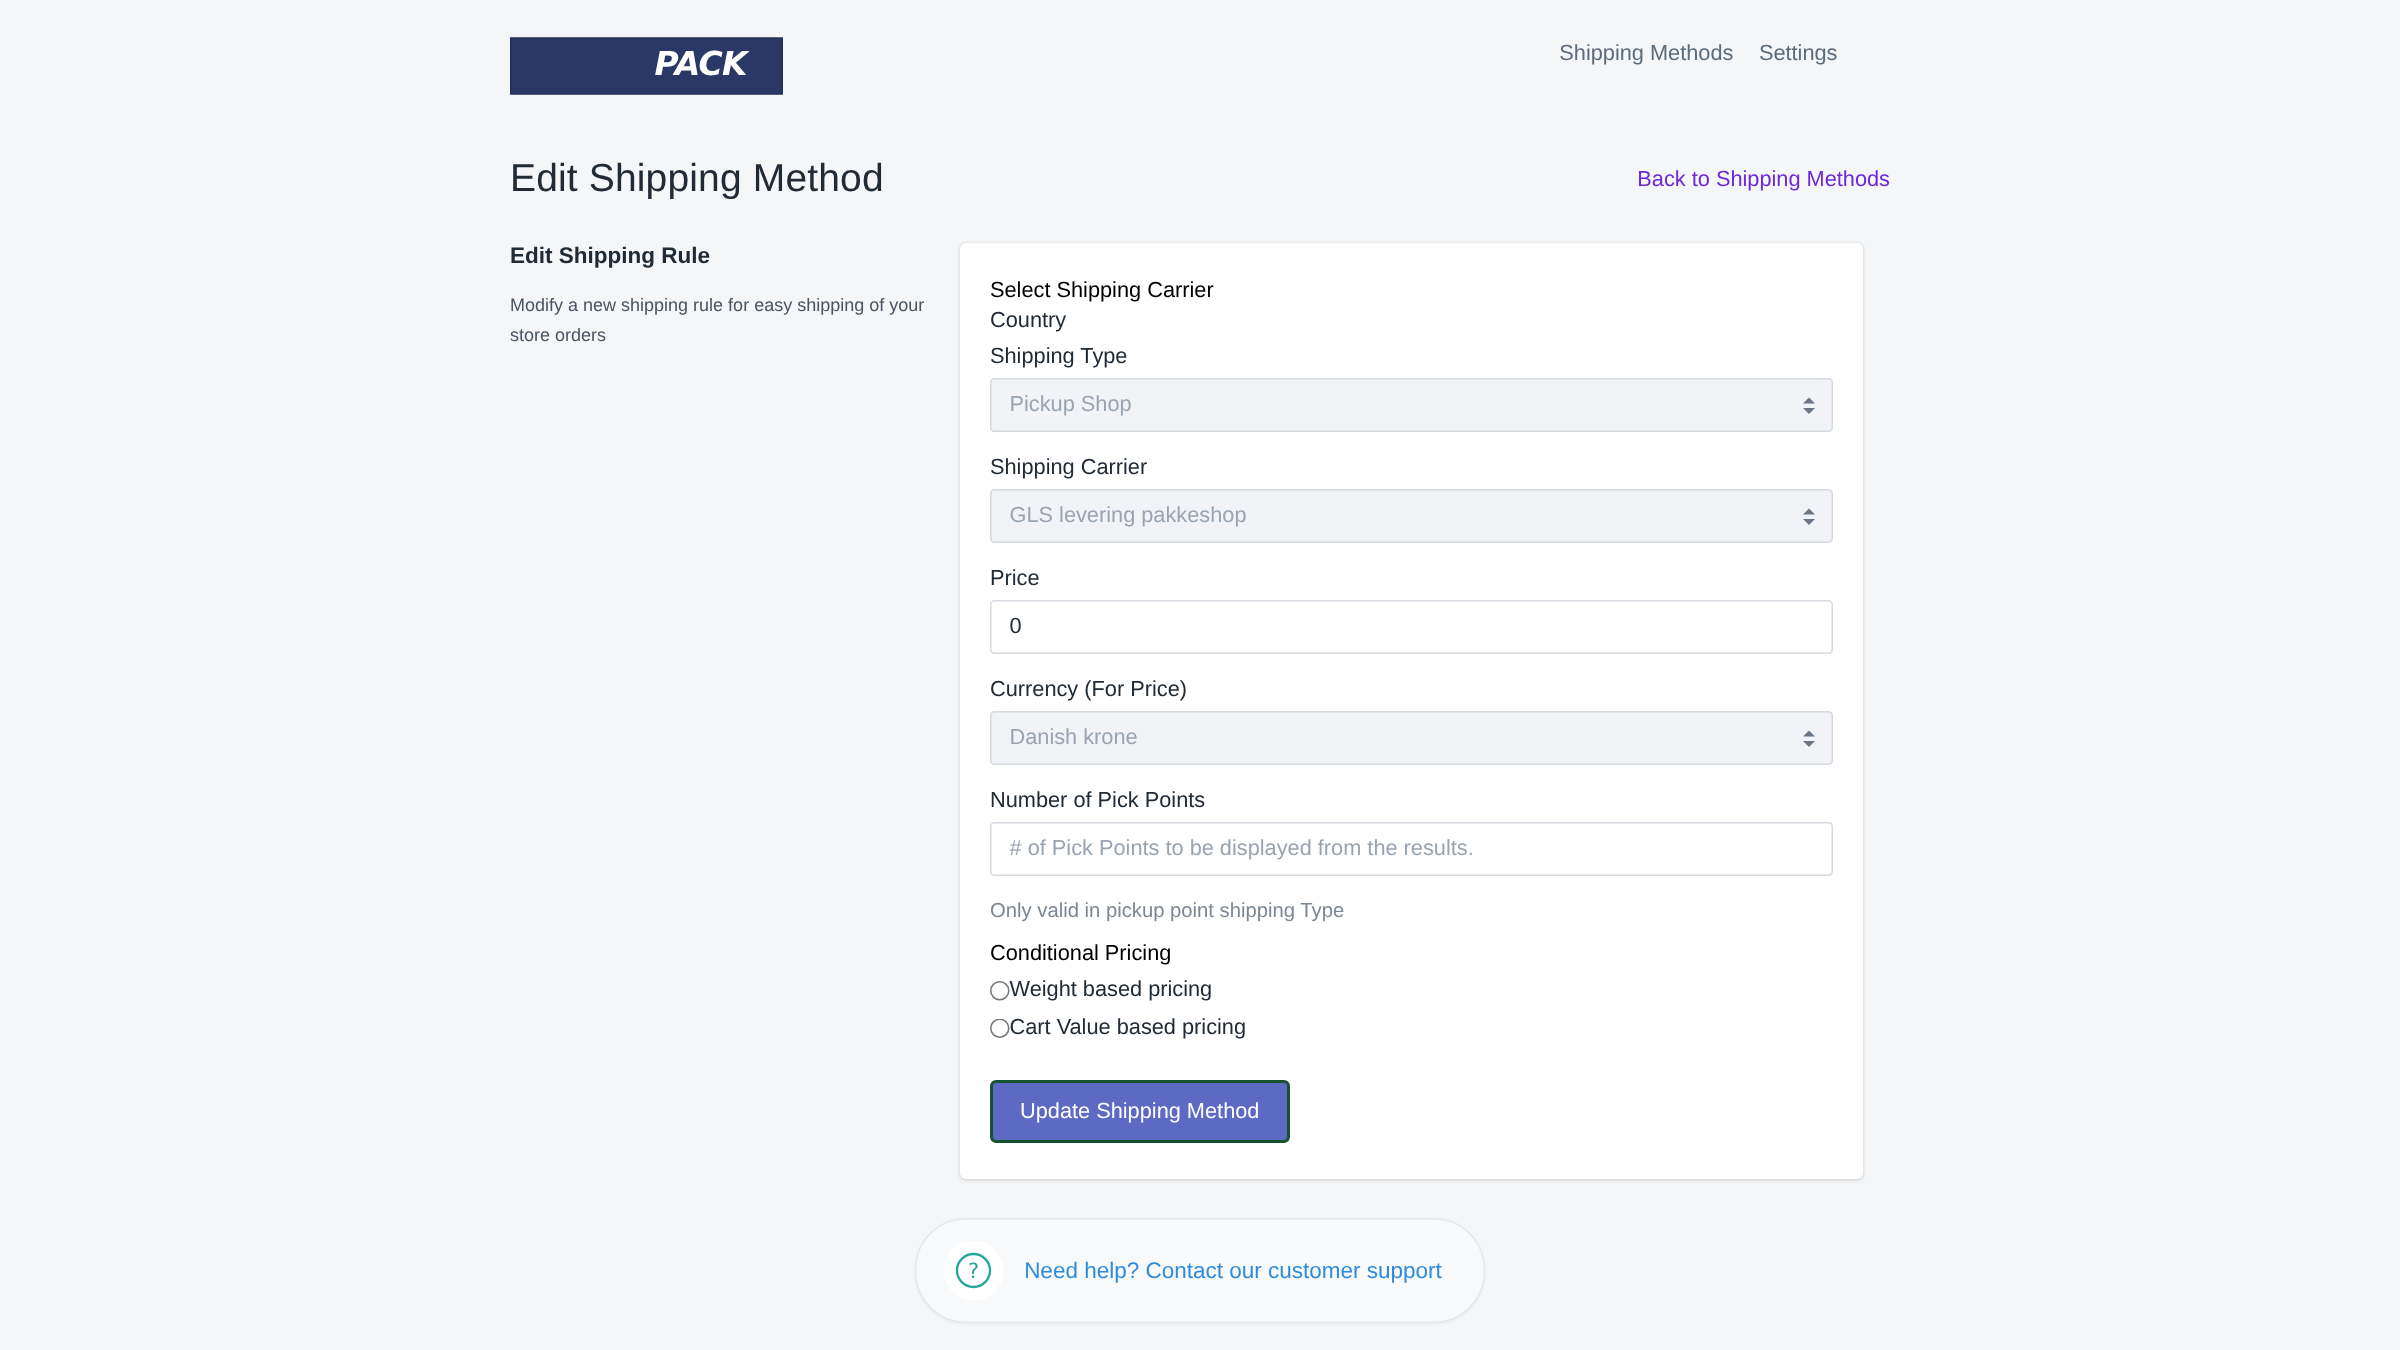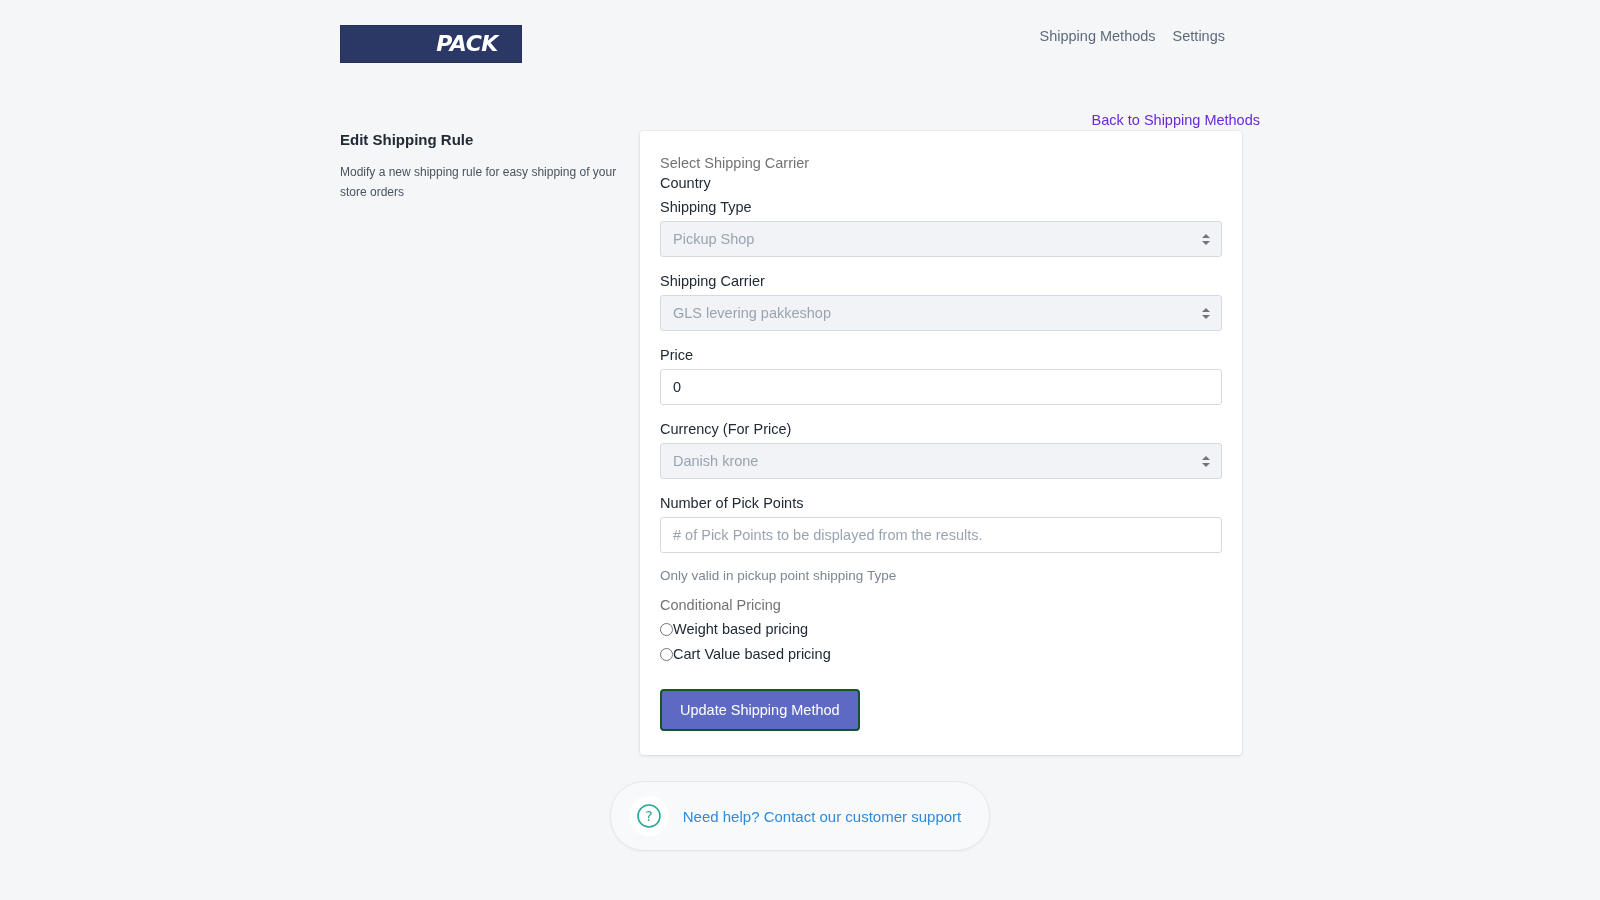--- a/index.html
+++ b/index.html
@@ -138,21 +138,21 @@
     padding: 22px 20px 24px 20px;
   }
   .field-label {
     font-size: 14.5px;
     color: #212b36;
     margin: 0 0 4px 0;
     line-height: 20px;
   }
   .section-label {
     font-size: 14.5px;
-    color: #737373;
+    color: #000000;
     margin: 0;
     line-height: 20px;
   }
   .ctrl {
     display: block;
     width: 100%;
     height: 36px;
     border: 1px solid #d5d9e0;
     border-radius: 3px;
     font-family: "Liberation Sans", sans-serif;
@@ -285,20 +285,21 @@
     </div>
   </div>
 
   <nav class="topnav">
     <a href="#">Shipping Methods</a>
     <a href="#">Settings</a>
   </nav>
 </div>
 
 <div class="page-head">
+  <h1 class="page-title">Edit Shipping Method</h1>
   <a class="back-link" href="#">Back to Shipping Methods</a>
 </div>
 
 <div class="layout">
 
   <aside class="side">
     <h2 class="side-title">Edit Shipping Rule</h2>
     <p class="side-desc">Modify a new shipping rule for easy shipping of your store orders</p>
   </aside>
 

